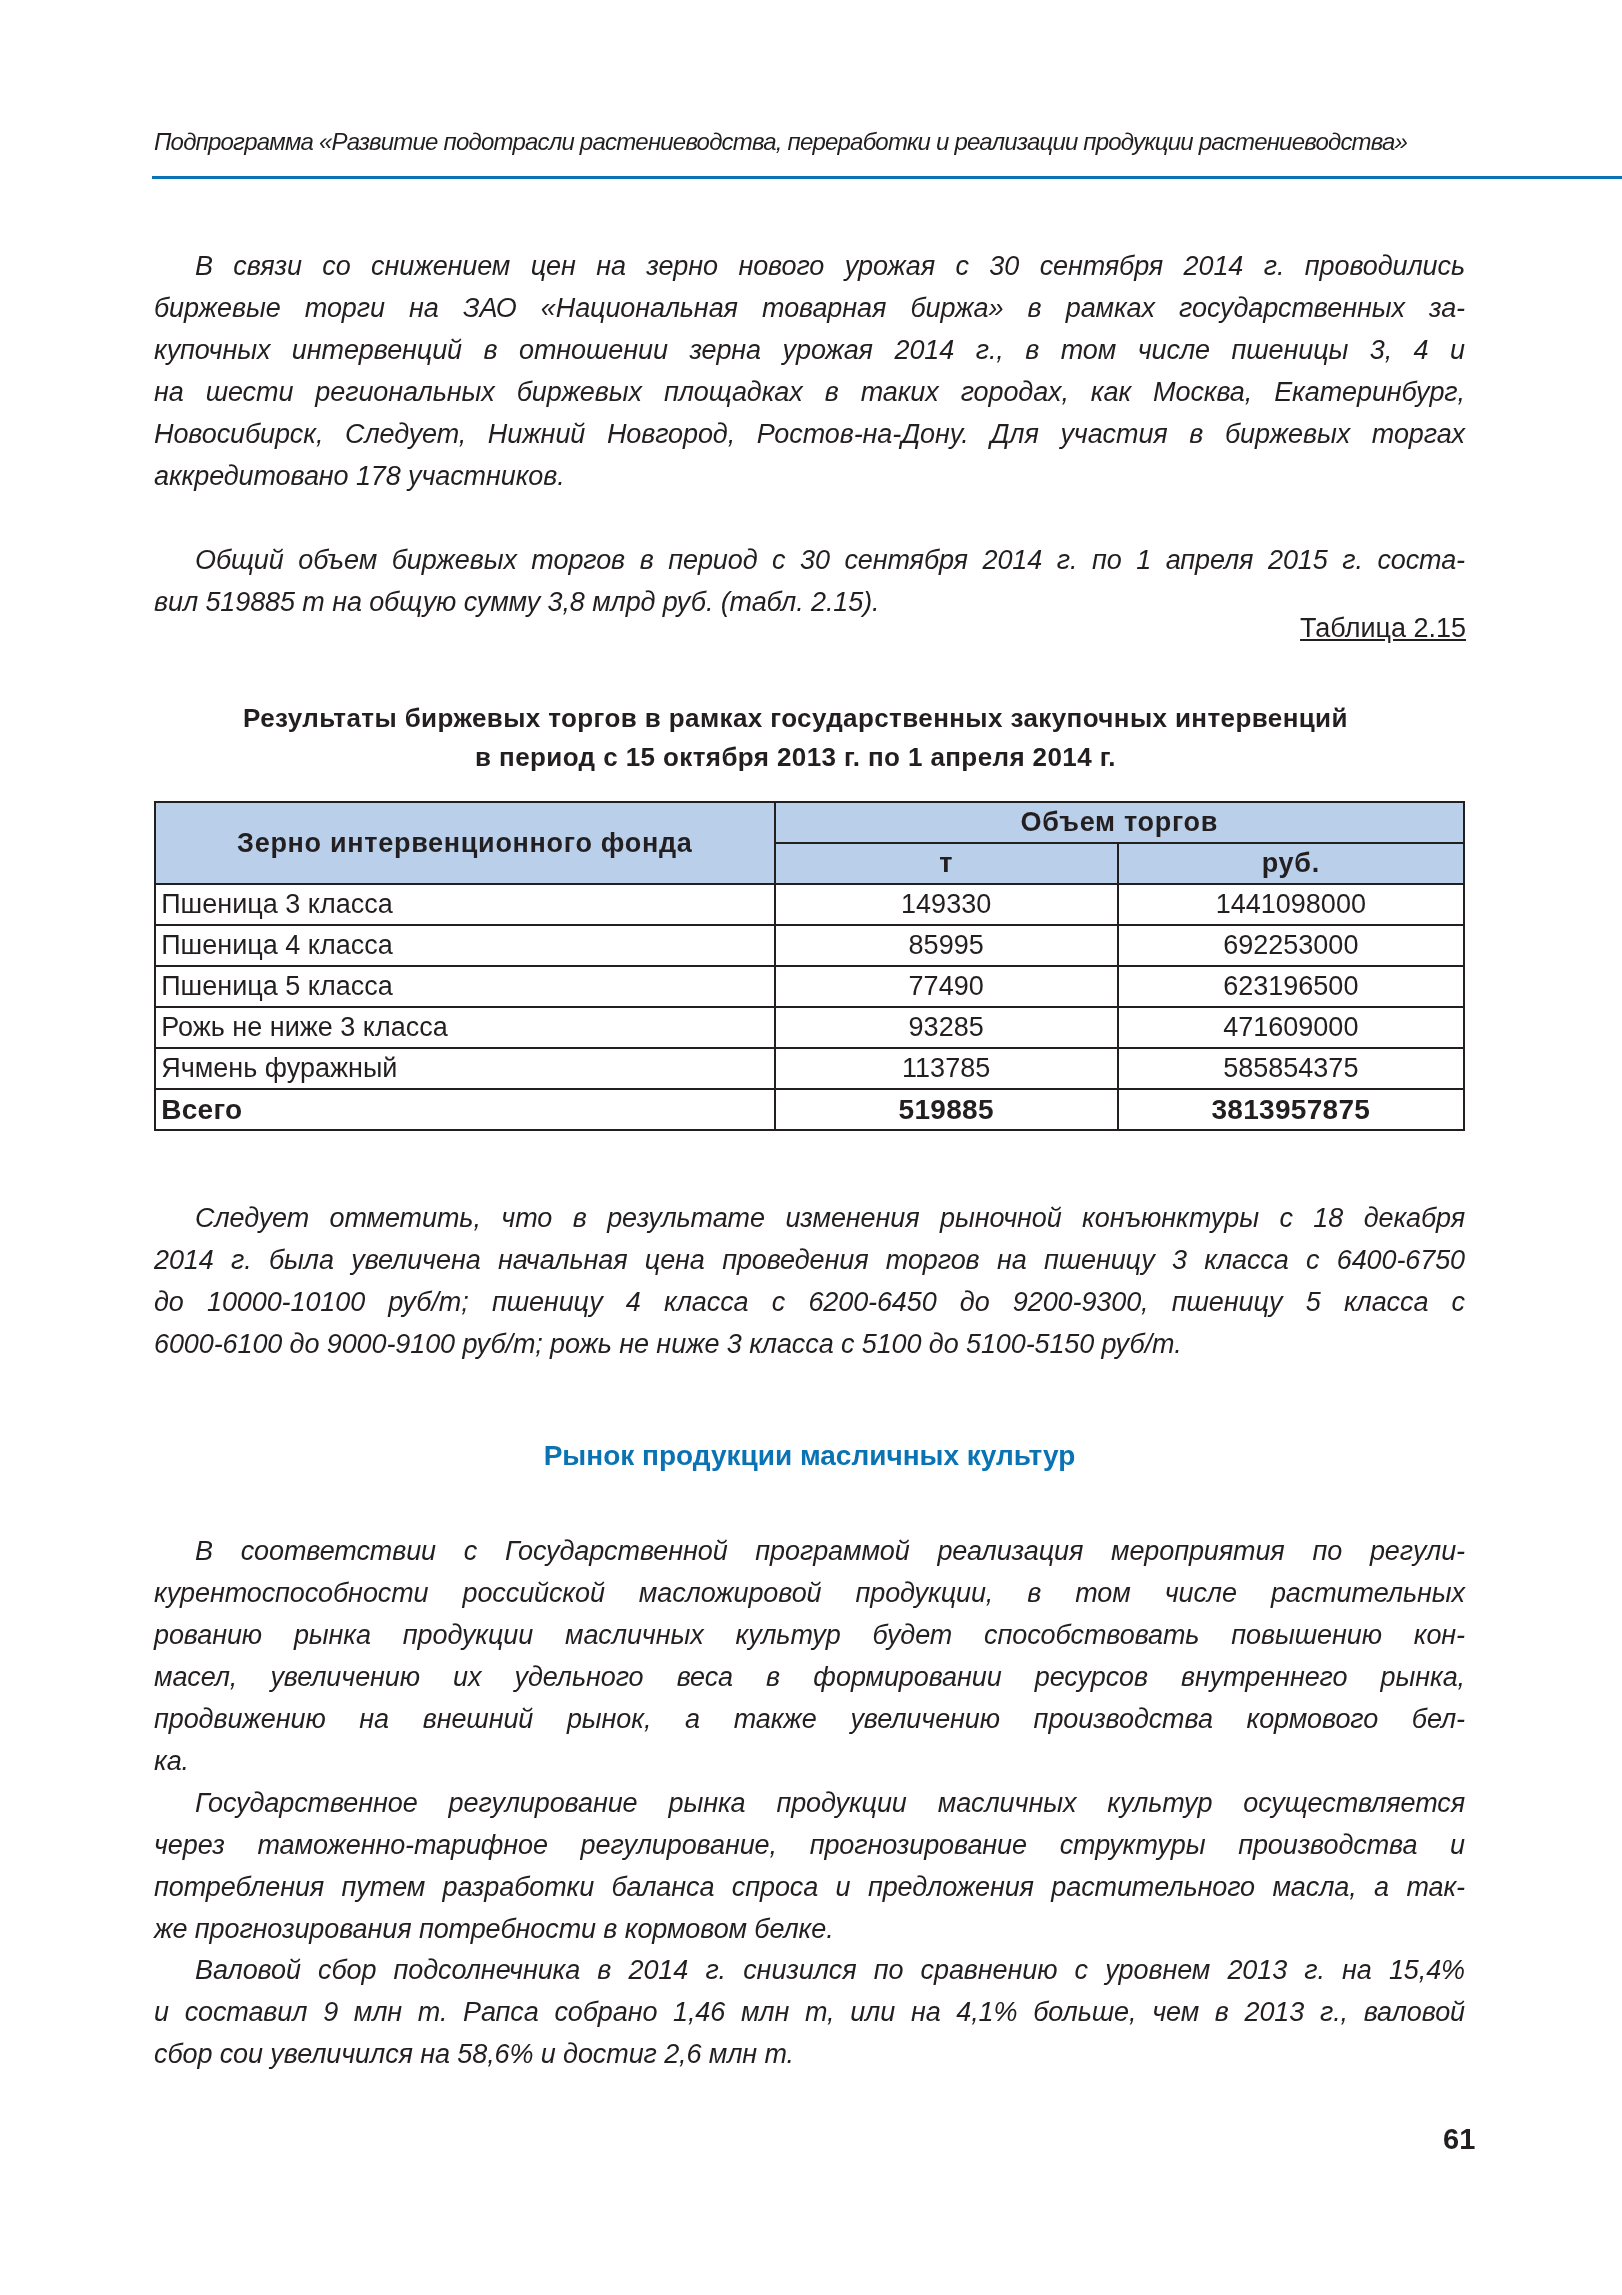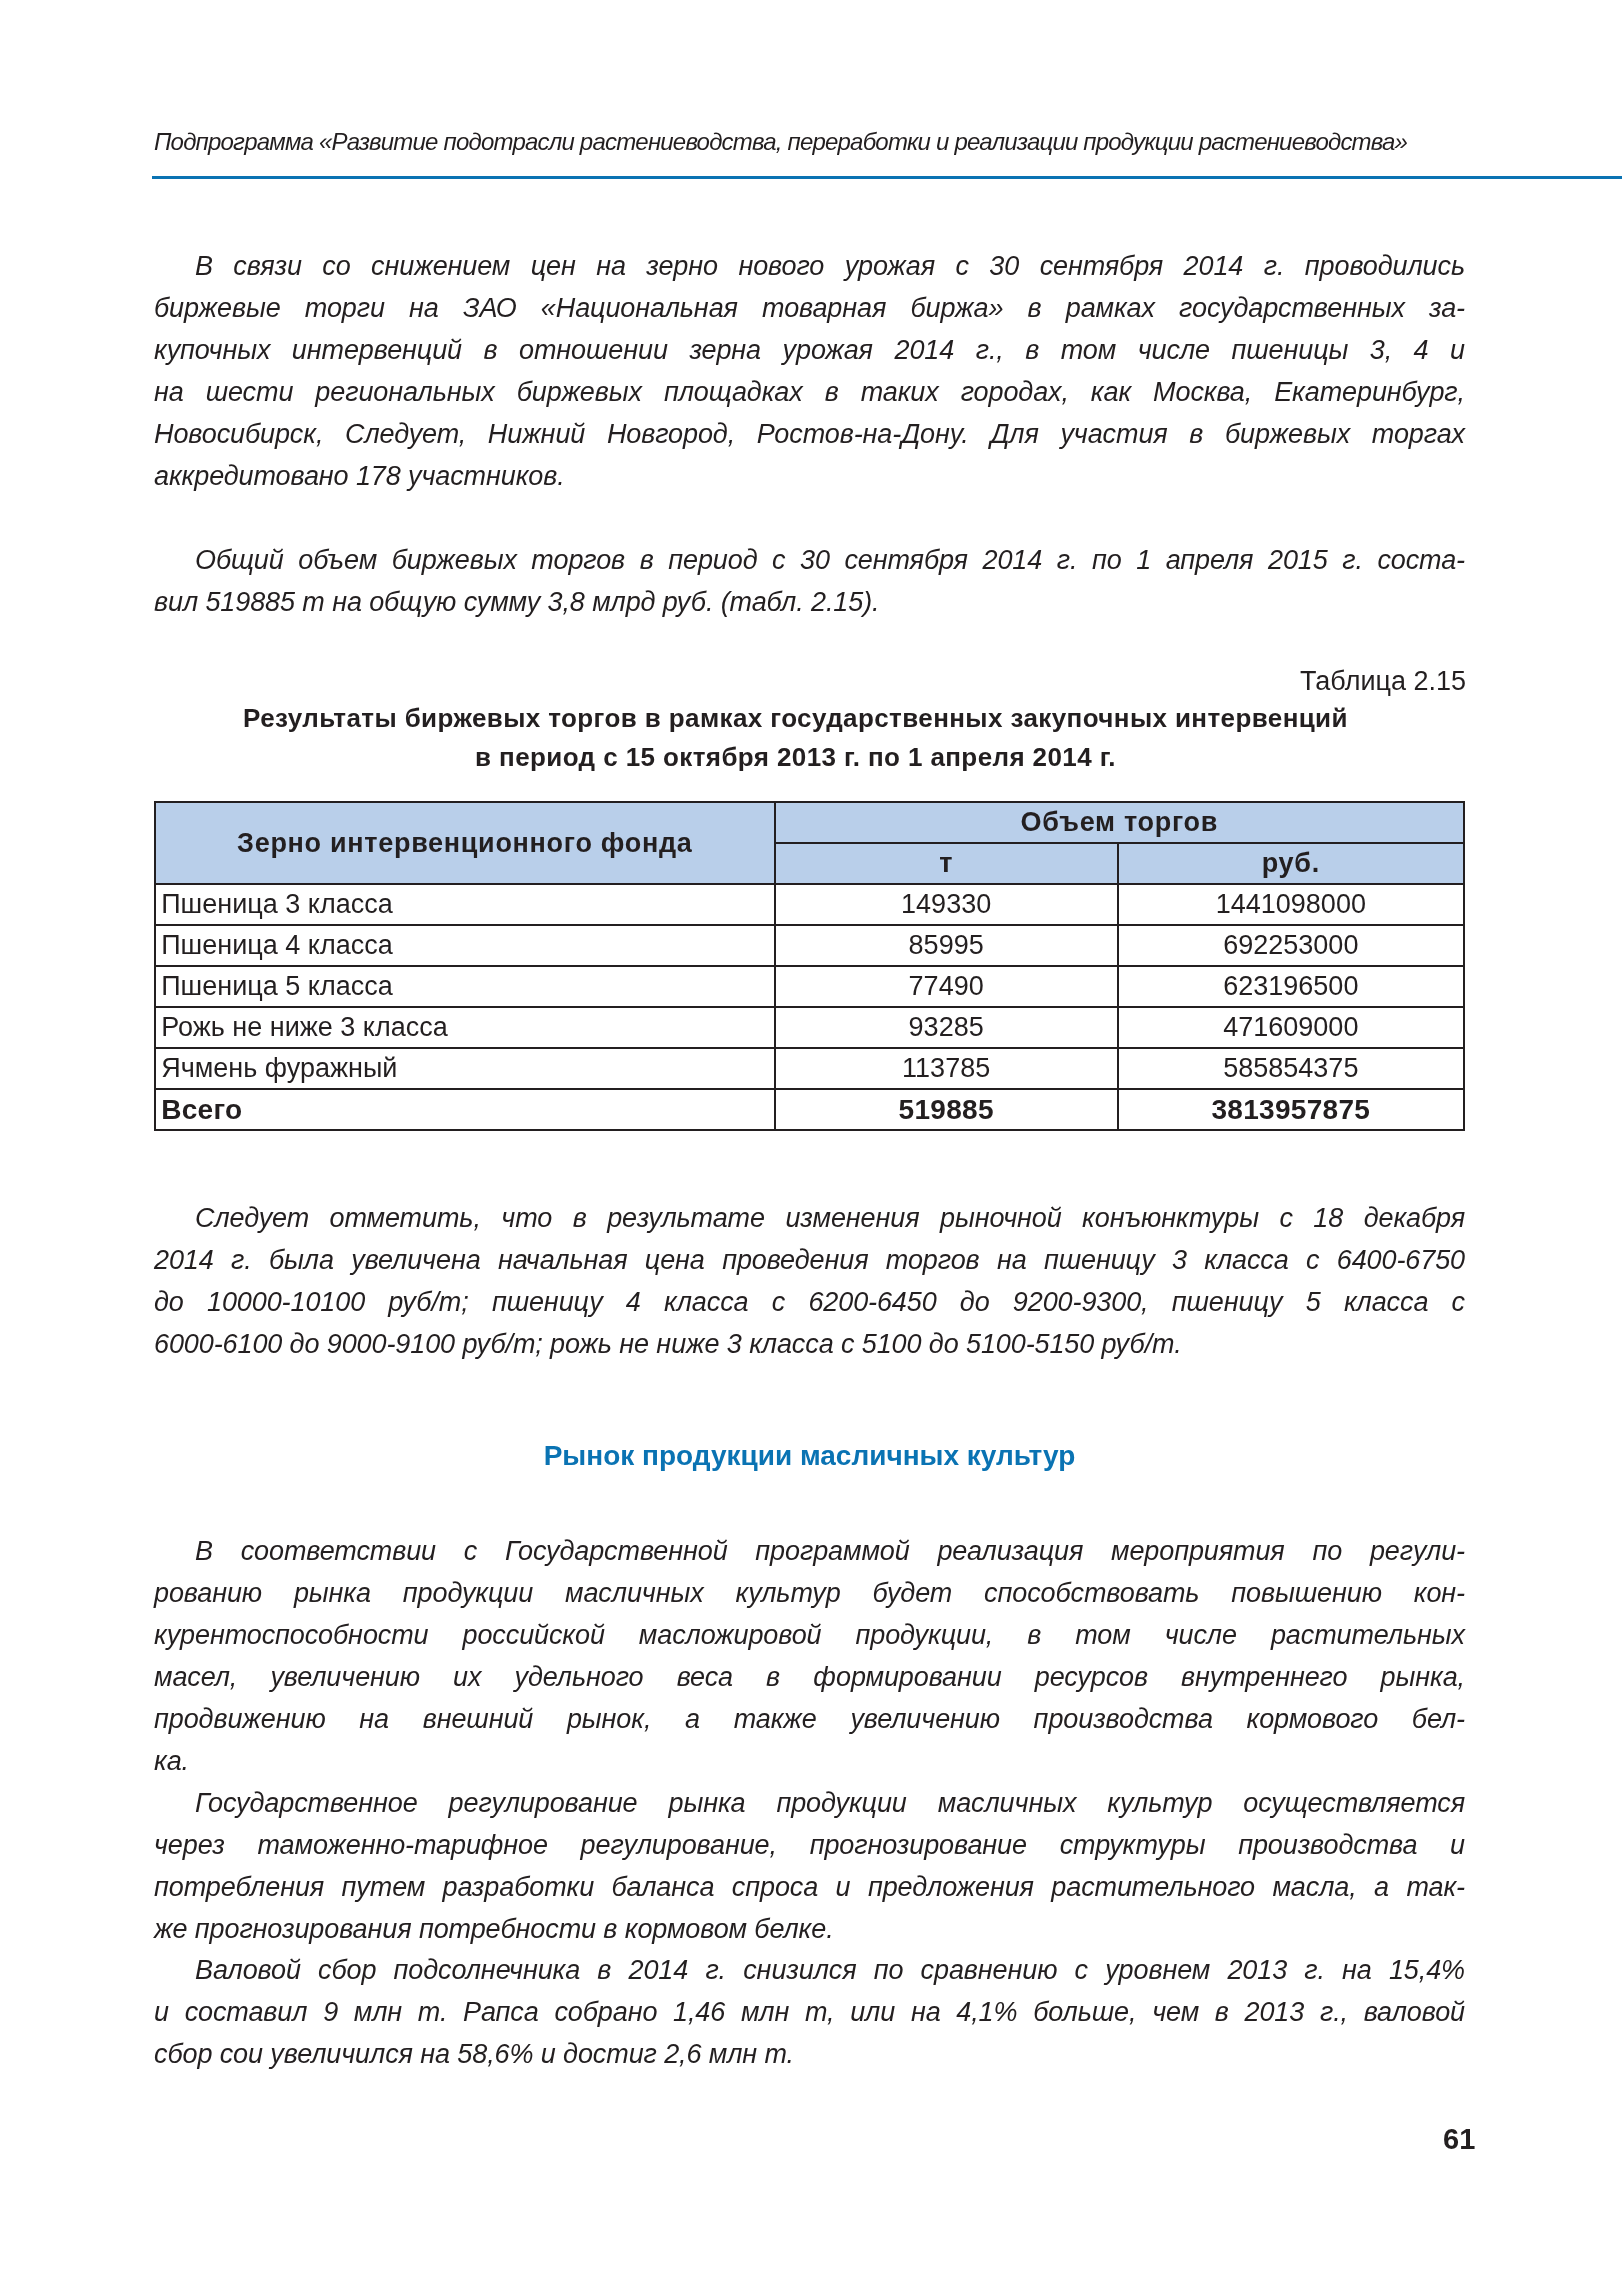--- a/index.html
+++ b/index.html
@@ -7,21 +7,21 @@
          font-family: "Liberation Sans", sans-serif; color: #231f20; }
   .running-head { position: absolute; left: 154px; top: 128px; width: 1446px;
          font-style: italic; font-size: 24px; letter-spacing: -0.8px; color: #231f20;
          white-space: nowrap; }
   .head-rule { position: absolute; left: 152px; top: 176px; width: 1471px; height: 2.6px; background: #0a73b3; }
   .para { position: absolute; left: 154px; width: 1311px; font-size: 27px; line-height: 42px;
           text-align: justify; text-indent: 41px; letter-spacing: -0.1px; margin: 0; }
   .para .ln { display: block; text-align-last: justify; font-style: italic; }
   .para .ln.last { text-align-last: left; }
   .para .ln + .ln { text-indent: 0; }
-  .table-label { position: absolute; right: 157px; top: 666px; font-size: 27px; }
+  .table-label { position: absolute; right: 157px; top: 613px; font-size: 27px; text-decoration: underline; }
   .caption { position: absolute; left: 140px; width: 1311px; top: 699px; text-align: center;
              font-weight: bold; font-size: 26px; line-height: 39px; letter-spacing: 0.4px; }
   table.data { position: absolute; left: 154px; top: 801px; width: 1311px; border-collapse: collapse;
                font-size: 27px; }
   table.data td, table.data th { border: 2px solid #231f20; padding: 0 7.9px; height: 39px; line-height: 39px; }
   table.data thead th { background: #b9cfea; font-weight: bold; letter-spacing: 0.7px; text-align: center; }
   table.data tbody td.name { text-align: left; padding-left: 5.2px; }
   table.data tbody td.num { text-align: center; }
   table.data tbody tr.total td { font-weight: bold; font-size: 28px; letter-spacing: 0.3px; }
   .section-heading { position: absolute; left: 154px; width: 1311px; top: 1440px; text-align: center;
@@ -109,22 +109,22 @@
   <span class="ln">Следует отметить, что в результате изменения рыночной конъюнктуры с 18 декабря</span>
   <span class="ln">2014 г. была увеличена начальная цена проведения торгов на пшеницу 3 класса с 6400-6750</span>
   <span class="ln">до 10000-10100 руб/т; пшеницу 4 класса с 6200-6450 до 9200-9300, пшеницу 5 класса с</span>
   <span class="ln last">6000-6100 до 9000-9100 руб/т; рожь не ниже 3 класса с 5100 до 5100-5150 руб/т.</span>
 </p>
 
 <div class="section-heading">Рынок продукции масличных культур</div>
 
 <p class="para" style="top:1530px">
   <span class="ln">В соответствии с Государственной программой реализация мероприятия по регули-</span>
+  <span class="ln">курентоспособности российской масложировой продукции, в том числе растительных</span>
   <span class="ln">рованию рынка продукции масличных культур будет способствовать повышению кон-</span>
-  <span class="ln">курентоспособности российской масложировой продукции, в том числе растительных</span>
   <span class="ln">масел, увеличению их удельного веса в формировании ресурсов внутреннего рынка,</span>
   <span class="ln">продвижению на внешний рынок, а также увеличению производства кормового бел-</span>
   <span class="ln last">ка.</span>
 </p>
 
 <p class="para" style="top:1782px">
   <span class="ln">Государственное регулирование рынка продукции масличных культур осуществляется</span>
   <span class="ln">через таможенно-тарифное регулирование, прогнозирование структуры производства и</span>
   <span class="ln">потребления путем разработки баланса спроса и предложения растительного масла, а так-</span>
   <span class="ln last">же прогнозирования потребности в кормовом белке.</span>

